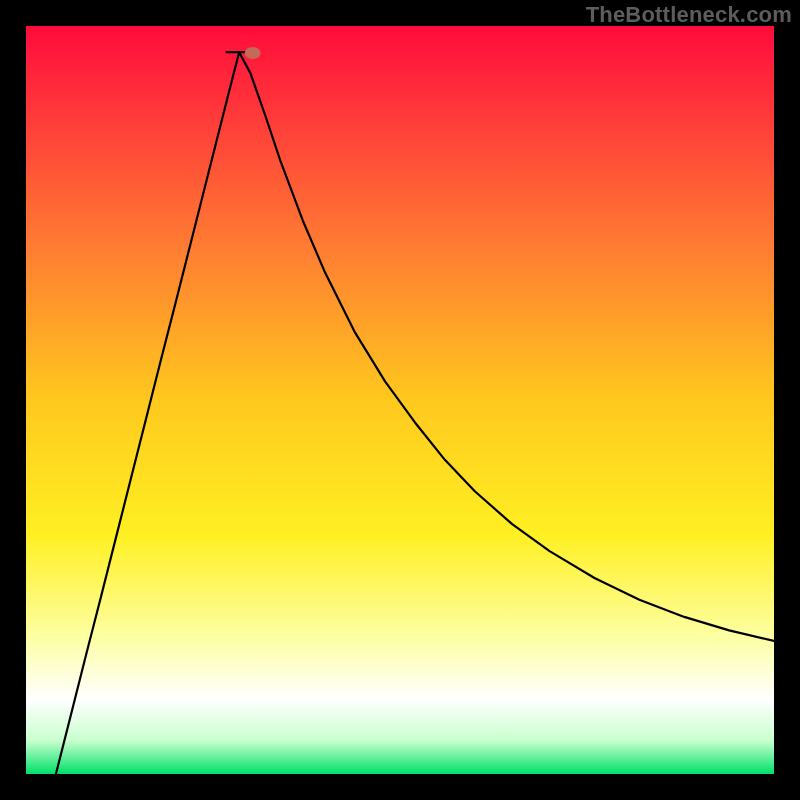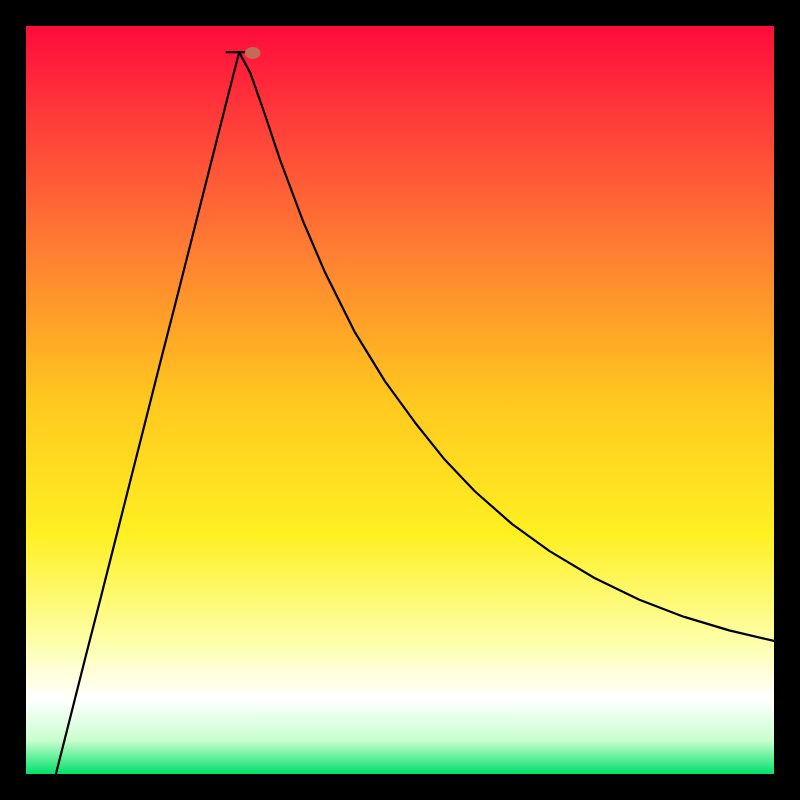--- a/index.html
+++ b/index.html
@@ -58,13 +58,14 @@
             <stop offset="95.5%" stop-color="#c9ffce"></stop>
             <stop offset="100%" stop-color="#00e06a"></stop>
           </linearGradient>
         </defs>
         <rect x="0" y="0" width="748" height="748" fill="url(#bg-grad)"></rect>
         <path d="M29.92 748.00 L44.88 688.91 L59.84 629.82 L74.80 571.47 L89.76 512.38 L104.72 453.29 L119.68 394.20 L134.64 335.10 L149.60 276.76 L164.56 217.67 L179.52 158.58 L194.48 99.48 L205.70 55.35 L213.18 26.18 L224.40 47.12 L239.36 89.76 L254.32 134.64 L276.76 194.48 L299.20 246.84 L329.12 306.68 L359.04 355.30 L388.96 396.44 L418.88 433.84 L448.80 465.26 L486.20 498.17 L523.60 525.10 L568.48 552.02 L613.36 573.72 L658.24 590.92 L703.12 604.38 L748.00 614.86" fill="none" stroke="#000000" stroke-width="2.2" stroke-linejoin="round" stroke-linecap="round"></path>
         <path d="M 199.72 26.18 L 220.66 26.18" stroke="#000000" stroke-width="2.2" fill="none"></path>
         <ellipse cx="226.64" cy="26.93" rx="8" ry="6" fill="#c36a58"></ellipse>
       </svg>
   </div>
+  <div class="watermark">TheBottleneck.com</div>
 </div>
 
 </body></html>

